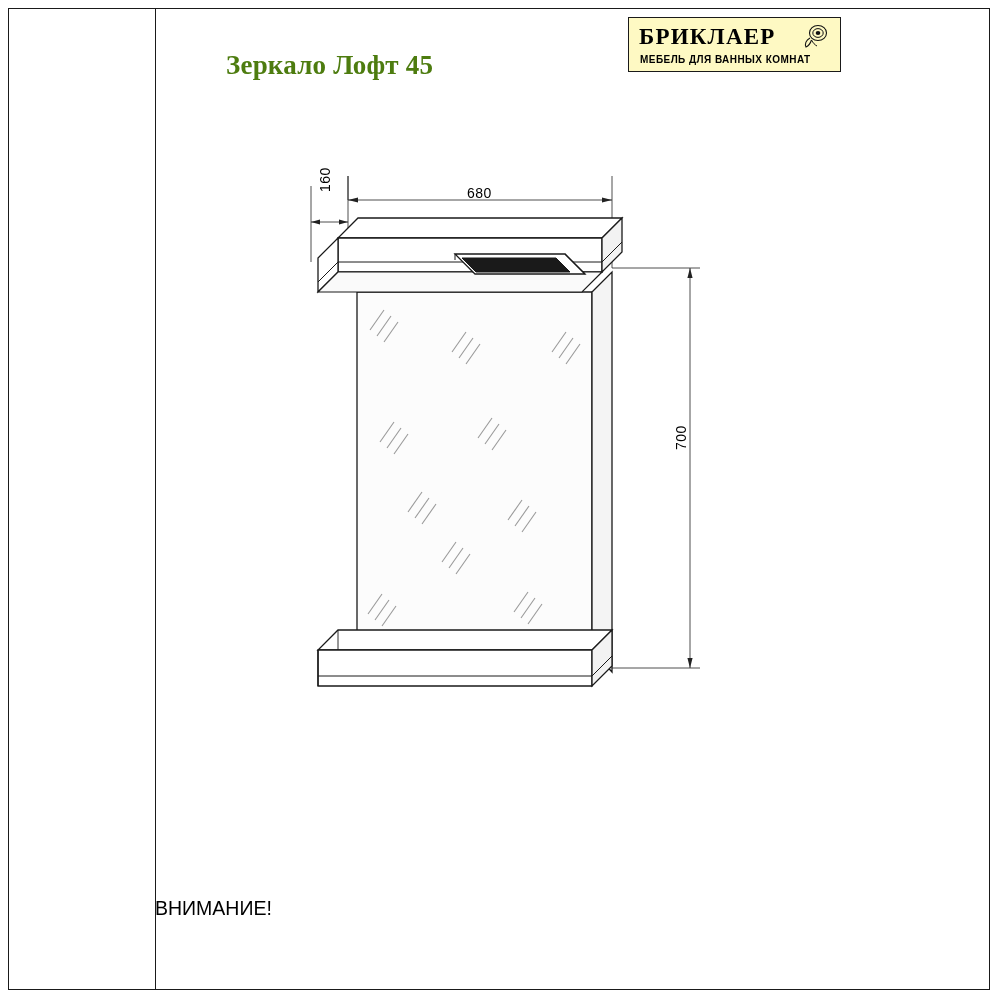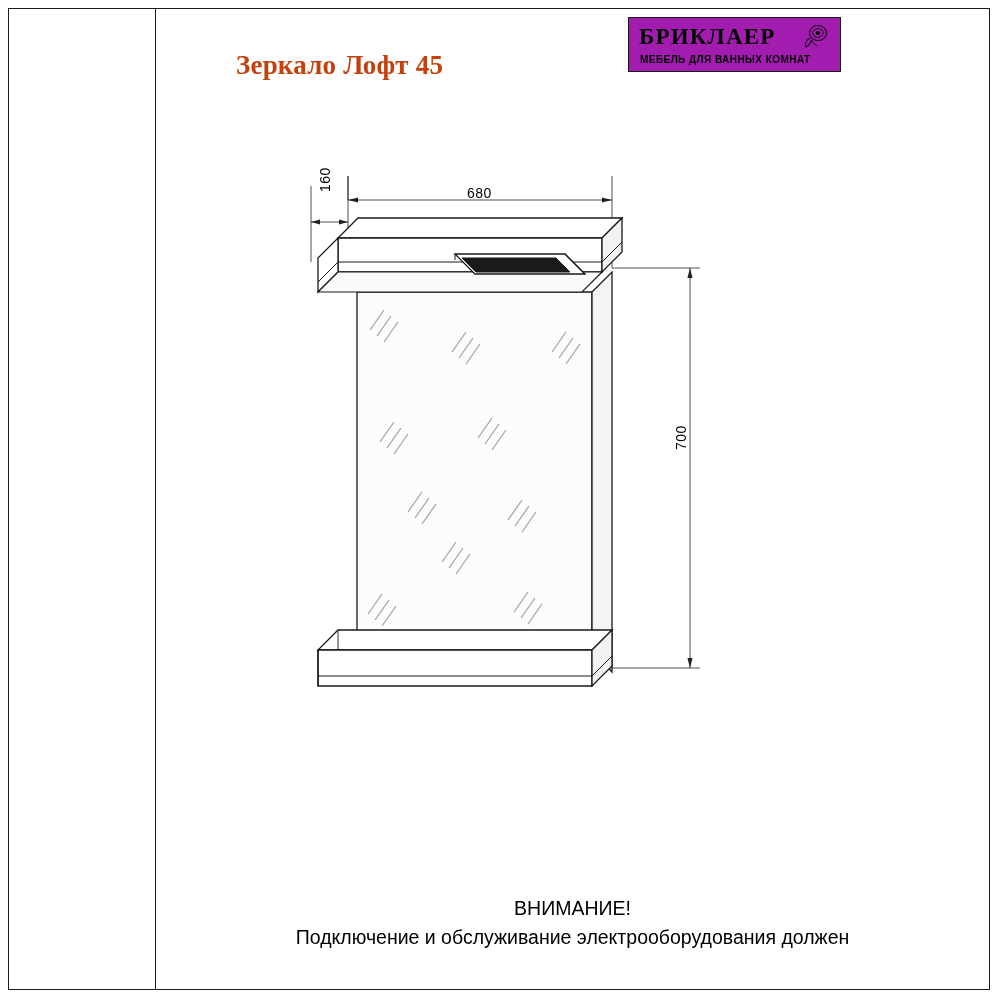--- a/index.html
+++ b/index.html
@@ -34,39 +34,39 @@
     position: absolute;
     left: 155px;
     top: 8px;
     width: 0;
     height: 982px;
     border-left: 1px solid #1a1a1a;
   }
   
   .title {
     position: absolute;
-    left: 236px;
+    left: 226px;
     top: 50px;
     font-family: "Liberation Serif", serif;
     font-weight: bold;
     font-size: 27px;
     letter-spacing: 0.2px;
-    color: #c2410c;
+    color: #4d7c0f;
     white-space: nowrap;
   }
   
   .logo-box {
     position: absolute;
     left: 628px;
     top: 17px;
     width: 213px;
     height: 55px;
     border: 1px solid #1a1a1a;
     box-sizing: border-box;
-    background: #a21caf;
+    background: #fef9c3;
   }
   .logo-word {
     position: absolute;
     left: 10px;
     top: 6px;
     font-family: "Liberation Serif", serif;
     font-weight: bold;
     font-size: 23px;
     letter-spacing: 1.2px;
     color: #000;
@@ -108,21 +108,20 @@
   }
   .dim-450 { left: 467px; top: 185px; }
   .dim-160 { left: 317px; top: 192px; transform: rotate(-90deg); transform-origin: left top; }
   .dim-700 { left: 673px; top: 450px; transform: rotate(-90deg); transform-origin: left top; }
   
   .note {
     position: absolute;
     left: 155px;
     top: 895px;
     width: 835px;
-    text-align: center;
     font-family: "Liberation Sans", sans-serif;
     font-size: 19.5px;
     line-height: 27px;
     color: #000;
   }
   .note-head {
     font-size: 19.5px;
     margin-bottom: 2px;
   }
   .note-line { display: block; }
@@ -274,16 +273,15 @@
 
     </g>
   </svg>
 
   <div class="dim dim-450">680</div>
   <div class="dim dim-160">160</div>
   <div class="dim dim-700">700</div>
 
   <div class="note">
     <div class="note-head">ВНИМАНИЕ!</div>
-    <span class="note-line">Подключение и обслуживание электрооборудования должен</span>
   </div>
 
 </div>
 
 </body></html>

